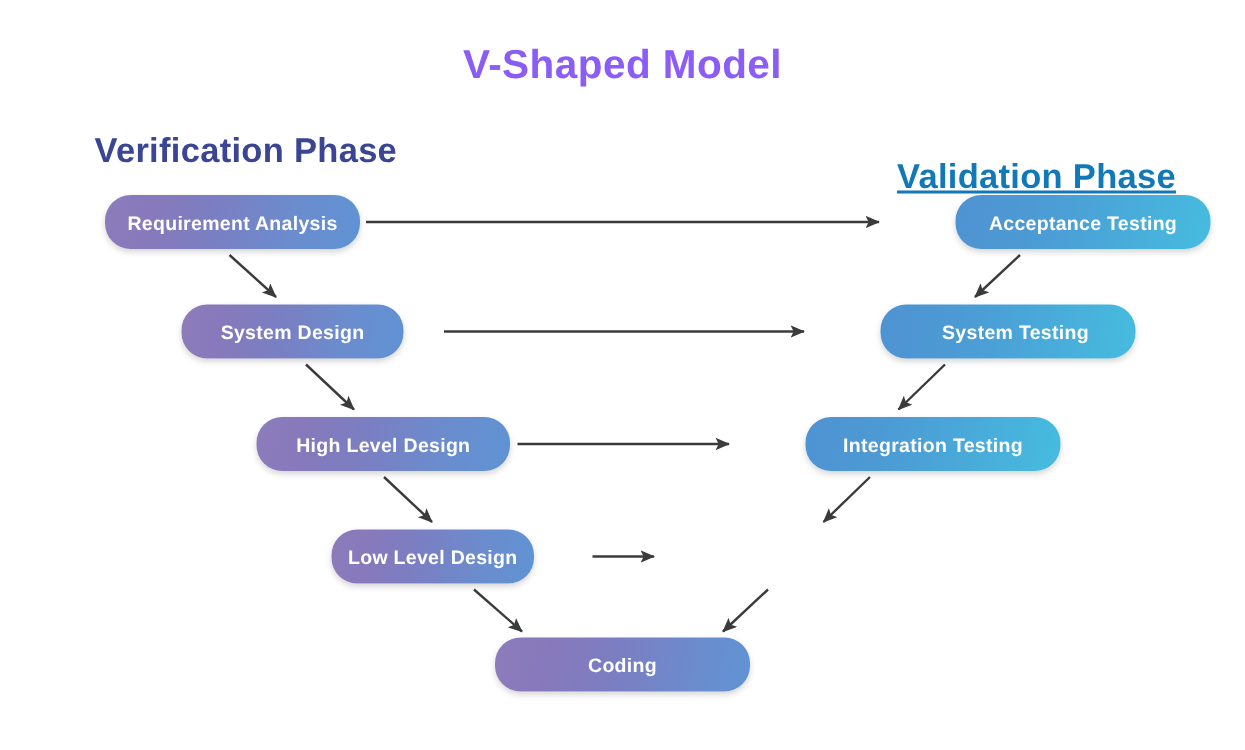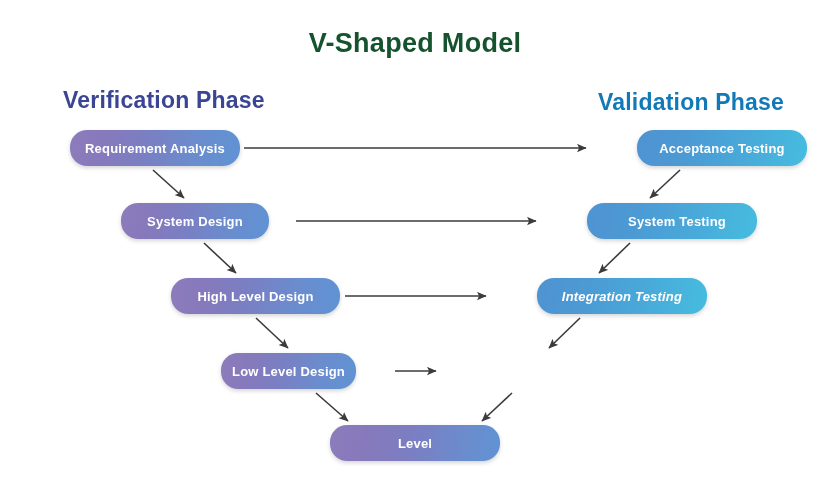--- a/index.html
+++ b/index.html
@@ -22,41 +22,42 @@
 
   
   #page-title {
     position: absolute;
     left: 0;
     top: 28px;
     width: 830px;
     text-align: center;
     font-size: 27px;
     font-weight: bold;
-    color: #14532d;
+    color: #8b5cf6;
     letter-spacing: 0.3px;
   }
 
   
   .phase-label {
     position: absolute;
     font-size: 23px;
     font-weight: bold;
     letter-spacing: 0.2px;
     white-space: nowrap;
   }
   #phase-verification {
     left: 63px;
     top: 87px;
     color: #3a4593;
   }
   #phase-validation {
     left: 598px;
-    top: 89px;
+    top: 104px;
     color: #1279b8;
+    text-decoration: underline;
   }
 
   
   .node {
     position: absolute;
     height: 36px;
     border-radius: 17px;
     display: flex;
     align-items: center;
     justify-content: center;
@@ -81,21 +82,21 @@
 
   
   #node-requirement-analysis { left: 70px;  top: 130px; width: 170px; }
   #node-system-design        { left: 121px; top: 203px; width: 148px; }
   #node-high-level-design    { left: 171px; top: 278px; width: 169px; }
   #node-low-level-design     { left: 221px; top: 353px; width: 135px; }
 
   
   #node-acceptance-testing   { left: 592px; top: 130px; width: 170px; }
   #node-system-testing       { left: 542px; top: 203px; width: 170px; padding-left: 10px; }
-  #node-integration-testing  { left: 492px; top: 278px; width: 170px; font-style: italic; }
+  #node-integration-testing  { left: 492px; top: 278px; width: 170px; }
   #node-unit-testing         { left: 442px; top: 353px; width: 170px; }
 
   
   #node-coding               { left: 330px; top: 425px; width: 170px; }
 
   
   #connector-layer {
     position: absolute;
     left: 0;
     top: 0;
@@ -139,15 +140,15 @@
 
   <div class="node left-phase" id="node-requirement-analysis">Requirement Analysis</div>
   <div class="node left-phase" id="node-system-design">System Design</div>
   <div class="node left-phase" id="node-high-level-design">High Level Design</div>
   <div class="node left-phase" id="node-low-level-design">Low Level Design</div>
 
   <div class="node right-phase" id="node-acceptance-testing">Acceptance Testing</div>
   <div class="node right-phase" id="node-system-testing">System Testing</div>
   <div class="node right-phase" id="node-integration-testing">Integration Testing</div>
 
-  <div class="node bottom-phase" id="node-coding">Level</div>
+  <div class="node bottom-phase" id="node-coding">Coding</div>
 
 </div>
 
 </body></html>

